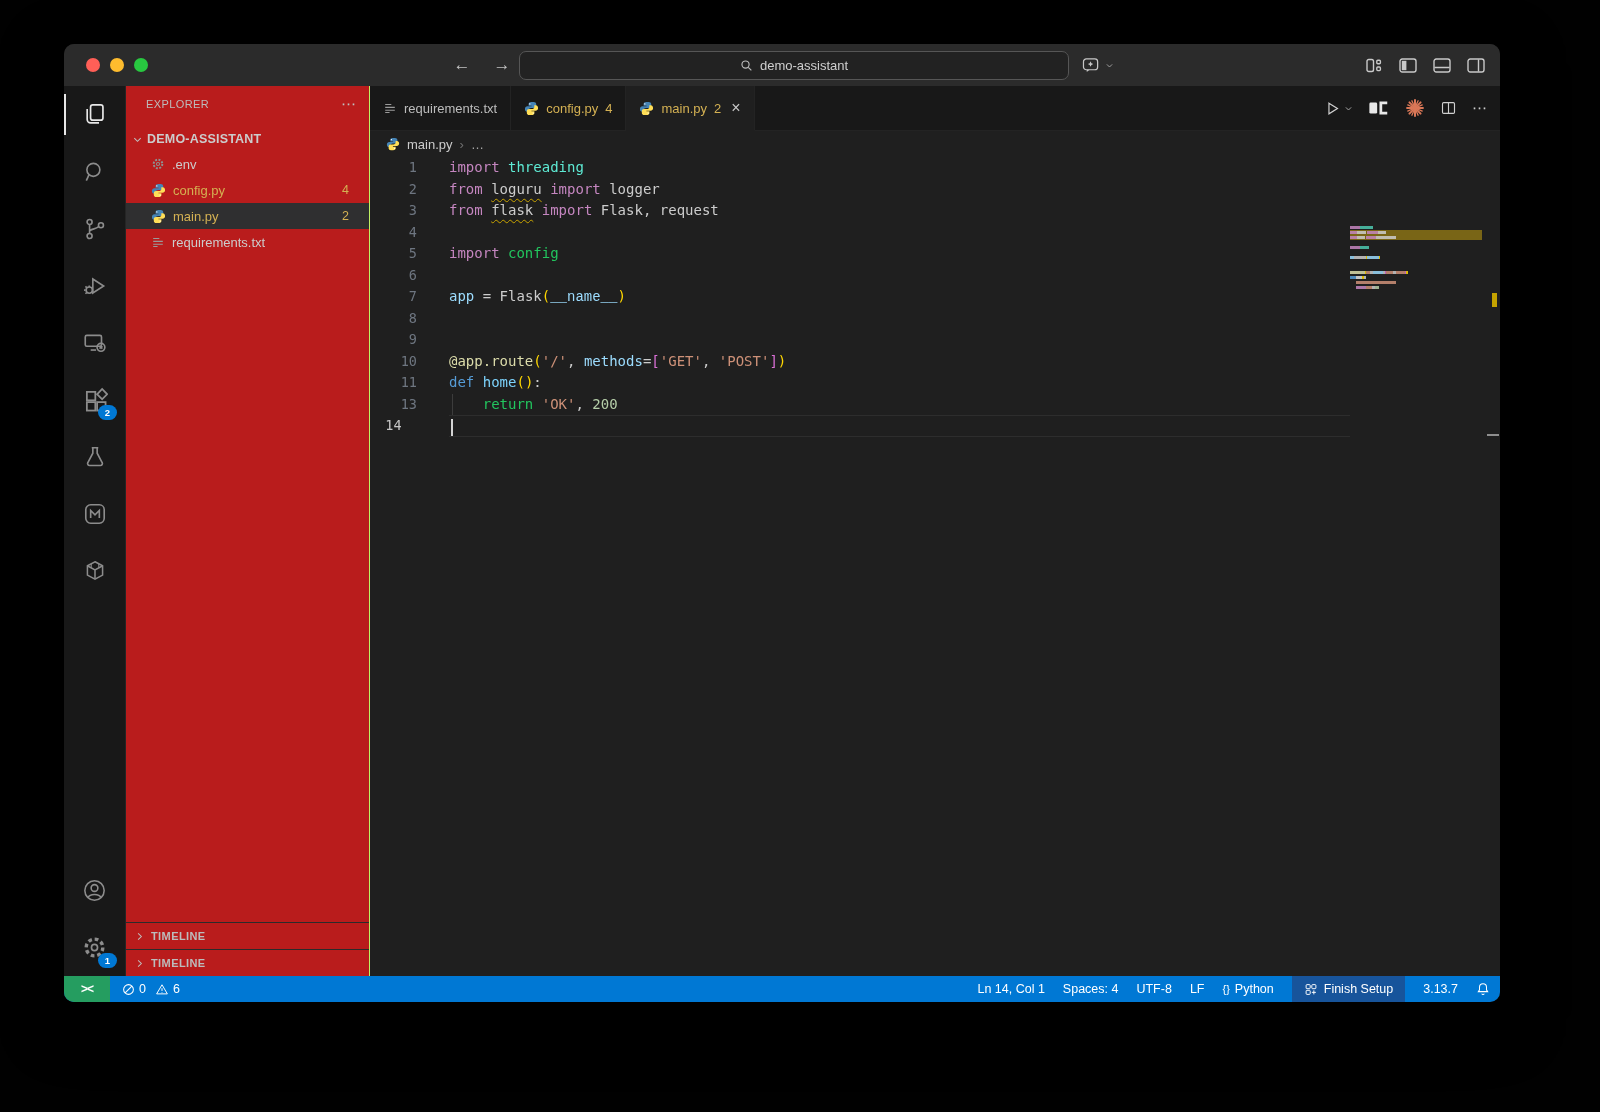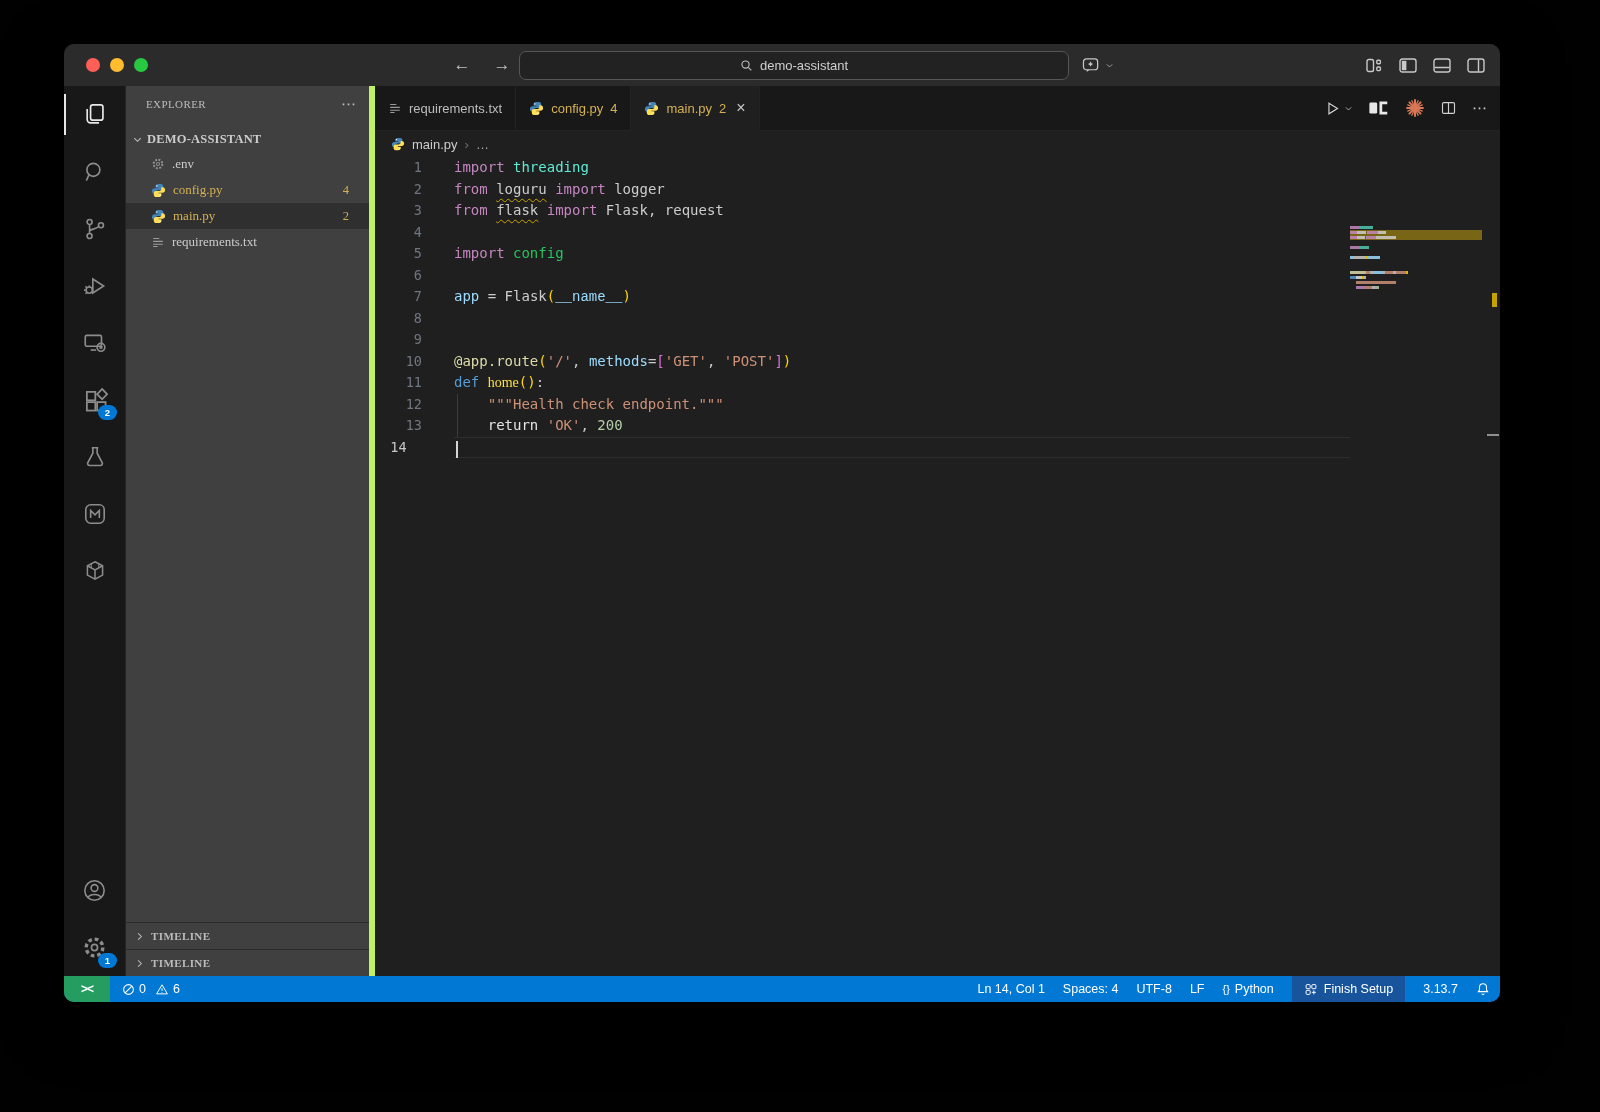--- a/index.html
+++ b/index.html
@@ -23,21 +23,21 @@
   .main{flex:1;display:flex;min-height:0;}
   
   .activitybar{width:61px;flex:none;background:#181818;border-right:1px solid #252525;display:flex;flex-direction:column;align-items:stretch;}
   .ab-item{height:57px;display:flex;align-items:center;justify-content:center;position:relative;color:#8c8c8c;}
   .ab-item.active{color:#e7e7e7;}
   .ab-item.active::before{content:"";position:absolute;left:0;top:8px;bottom:8px;width:2px;background:#e7e7e7;}
   .ab-badge{position:absolute;right:8px;bottom:8px;min-width:15px;height:15px;border-radius:9px;background:#0078d4;color:#fff;
             font-size:9.5px;display:flex;align-items:center;justify-content:center;font-weight:bold;padding:0 2px;}
   .ab-spacer{flex:1;}
   
-  .sidebar{width:243px;flex:none;background:#404040;border-right:6px solid #bef264;position:relative;font-size:13px;color:#cccccc;font-family:Liberation Serif, serif;}
+  .sidebar{width:243px;flex:none;background:#b91c1c;border-right:1px solid #bef264;position:relative;font-size:13px;color:#cccccc;}
   .sb-header{height:35px;display:flex;align-items:center;justify-content:space-between;padding:0 12px 0 20px;}
   .sb-title{font-size:11px;letter-spacing:.4px;color:#bcbcbc;}
   .sb-ellipsis{color:#c0c0c0;font-size:15px;letter-spacing:1px;}
   .tree-root{height:24px;display:flex;align-items:center;gap:4px;padding-left:6px;font-weight:bold;font-size:12.5px;letter-spacing:.2px;margin-top:6px;}
   .file-row{height:26px;display:flex;align-items:center;padding-left:25px;gap:7px;position:relative;}
   .file-row.selected{background:#2f2f30;}
   .file-row .fname{flex:1;}
   .file-row.warn .fname,.file-row.warn .fbadge{color:#d4b153;}
   .fbadge{position:absolute;right:20px;font-size:12.5px;}
   .sb-bottom{position:absolute;left:0;right:0;bottom:0;}
@@ -388,29 +388,25 @@
             <div class="code-line">
               <div class="ln">9</div>
               <div class="lc"></div>
             </div>
             <div class="code-line">
               <div class="ln">10</div>
               <div class="lc"><span style="color: rgb(220, 220, 170);">@app.route</span><span style="color: rgb(255, 215, 0);">(</span><span style="color: rgb(206, 145, 120);">'/'</span><span style="color: rgb(204, 204, 204);">, </span><span style="color: rgb(156, 220, 254);">methods</span><span style="color: rgb(204, 204, 204);">=</span><span style="color: rgb(218, 112, 214);">[</span><span style="color: rgb(206, 145, 120);">'GET'</span><span style="color: rgb(204, 204, 204);">, </span><span style="color: rgb(206, 145, 120);">'POST'</span><span style="color: rgb(218, 112, 214);">]</span><span style="color: rgb(255, 215, 0);">)</span></div>
             </div>
             <div class="code-line">
               <div class="ln">11</div>
-              <div class="lc"><span style="color: rgb(86, 156, 214);">def </span><span style="color: #fde047; font-family: Liberation Serif, serif;">home</span><span style="color: rgb(255, 215, 0);">(</span><span style="color: rgb(255, 215, 0);">)</span><span style="color: rgb(204, 204, 204);">:</span></div>
-            </div>
-            <div class="code-line">
-              <div class="ln">12</div>
-              <div class="lc guided"><span>    </span><span style="color: rgb(206, 145, 120);">"""Health check endpoint."""</span></div>
+              <div class="lc"><span style="color: rgb(86, 156, 214);">def </span><span style="color: #7dd3fc;">home</span><span style="color: rgb(255, 215, 0);">(</span><span style="color: rgb(255, 215, 0);">)</span><span style="color: rgb(204, 204, 204);">:</span></div>
             </div>
             <div class="code-line">
               <div class="ln">13</div>
-              <div class="lc guided"><span>    </span><span style="color: #e5e5e5;">return </span><span style="color: rgb(206, 145, 120);">'OK'</span><span style="color: rgb(204, 204, 204);">, </span><span style="color: rgb(181, 206, 168);">200</span></div>
+              <div class="lc guided"><span>    </span><span style="color: #22c55e;">return </span><span style="color: rgb(206, 145, 120);">'OK'</span><span style="color: rgb(204, 204, 204);">, </span><span style="color: rgb(181, 206, 168);">200</span></div>
             </div>
             <div class="code-line">
               <div class="ln act">14</div>
               <div class="lc curline"><span class="cursor"></span></div>
             </div>
           </div>
         <div class="minimap">
           <div>
               <div class="mm-row"><span class="mm-bar" style="width: 10.15px; background: rgb(197, 134, 192);"></span><span class="mm-bar" style="width: 13.05px; background: rgb(78, 201, 176);"></span></div>
               <div class="mm-row mm-band"><span class="mm-bar" style="width: 7.25px; background: rgb(197, 134, 192);"></span><span class="mm-bar" style="width: 8.7px; background: rgb(204, 204, 204);"></span><span class="mm-bar" style="width: 1.45px; background: transparent;"></span><span class="mm-bar" style="width: 10.15px; background: rgb(197, 134, 192);"></span><span class="mm-bar" style="width: 8.7px; background: rgb(204, 204, 204);"></span></div>

